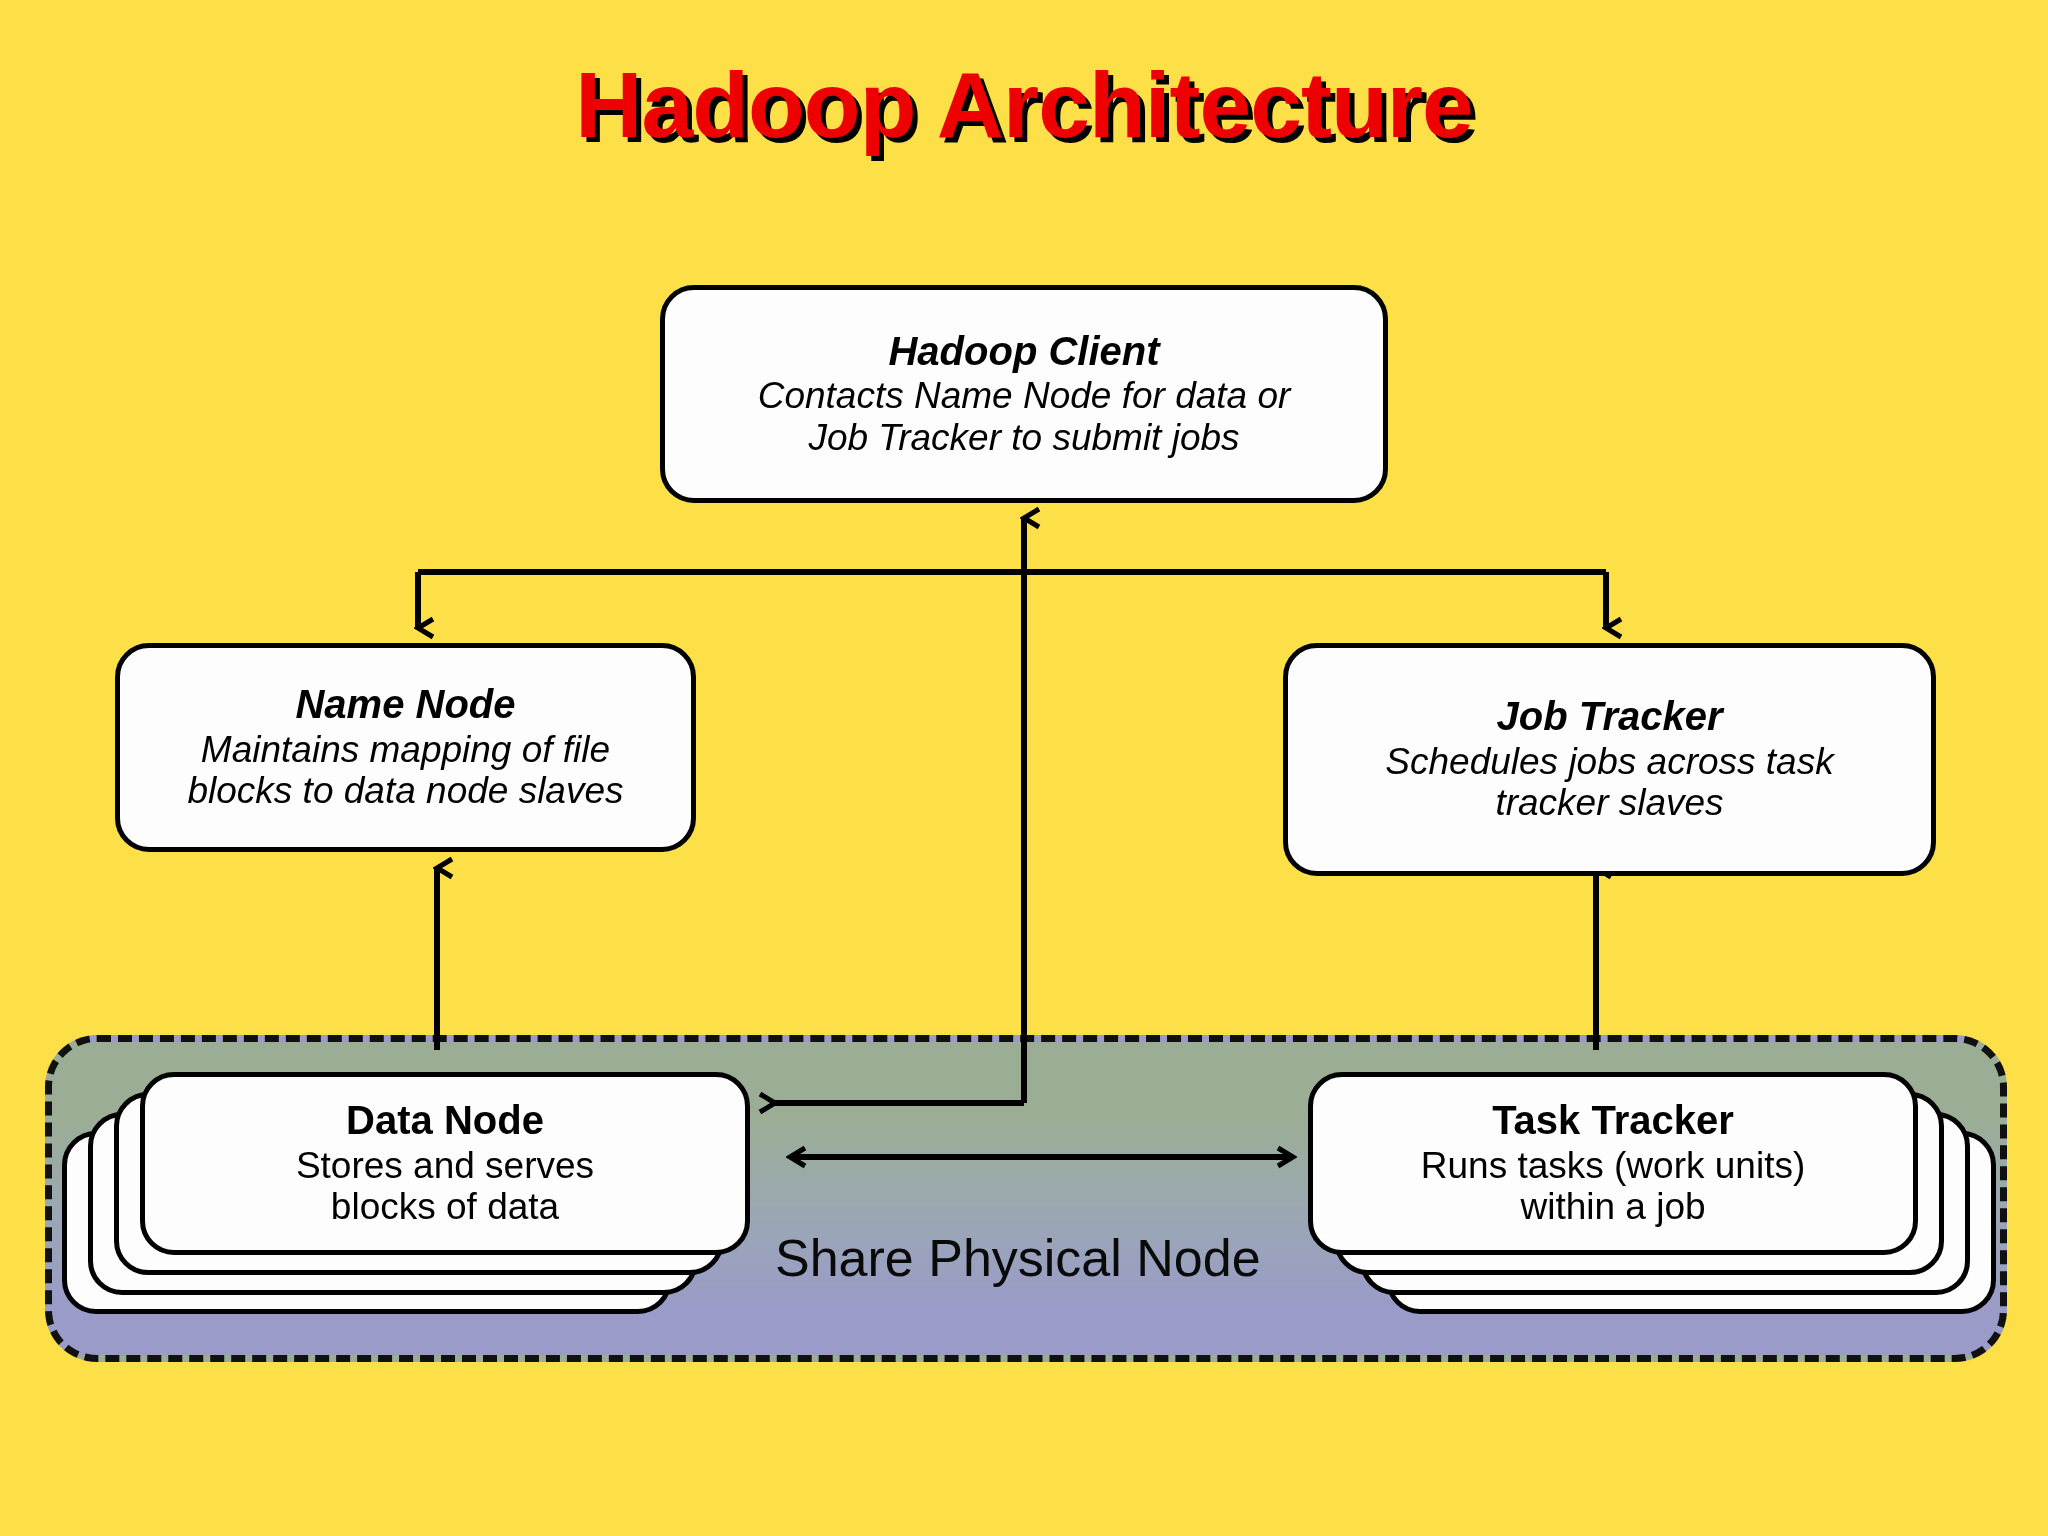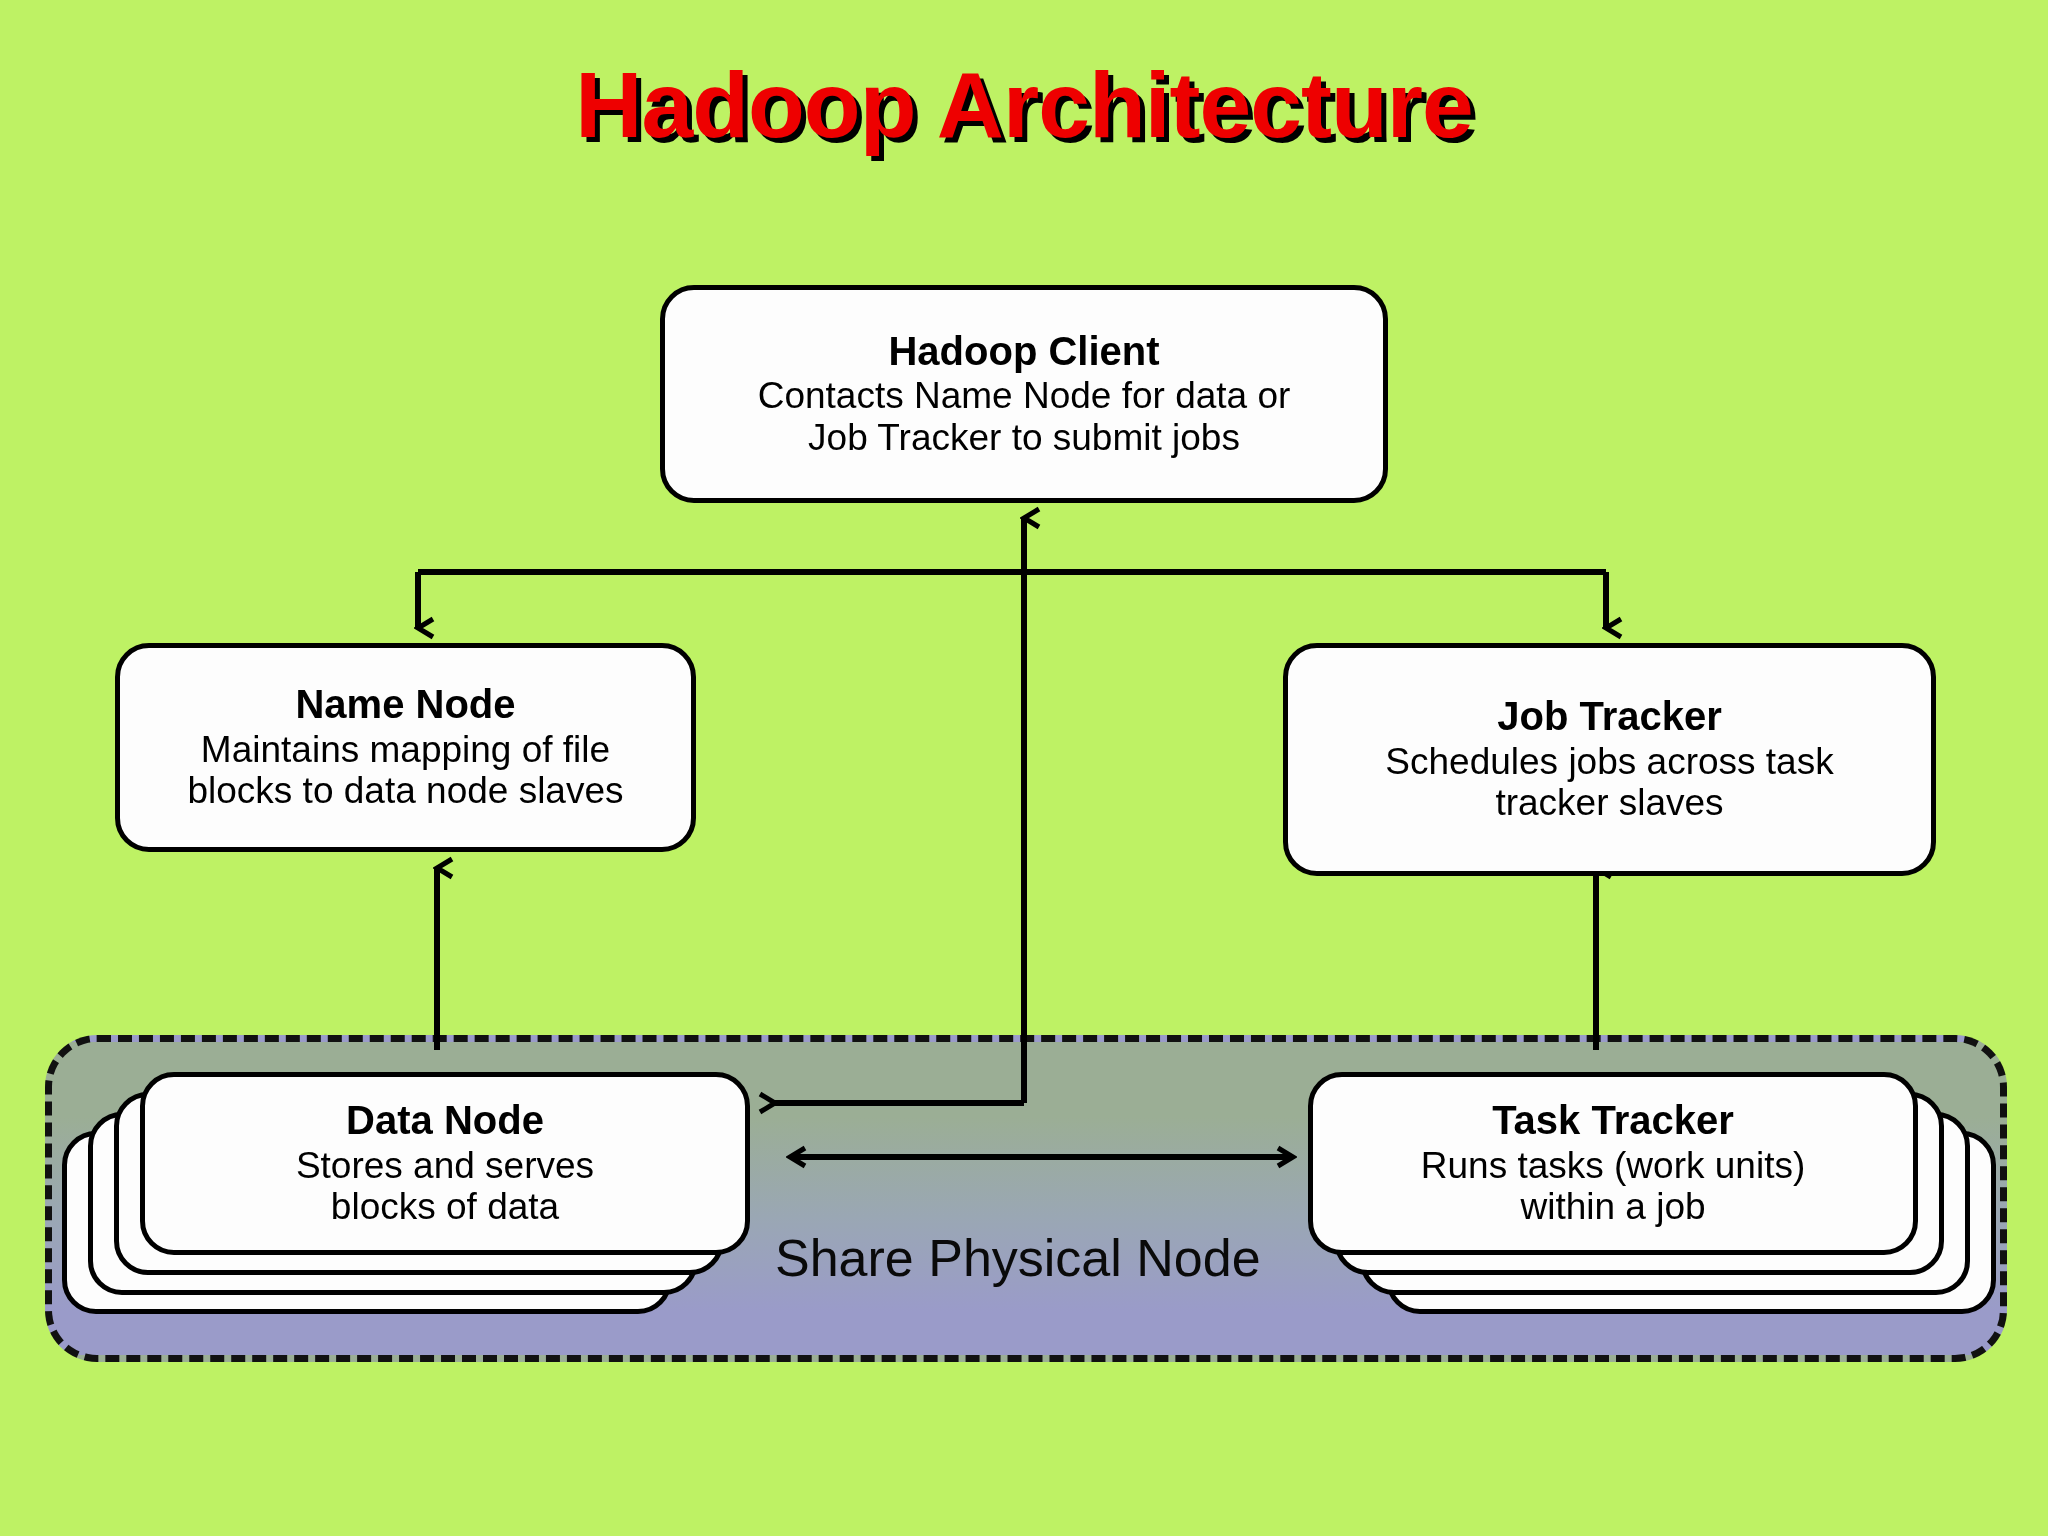--- a/index.html
+++ b/index.html
@@ -8,21 +8,21 @@
     padding: 0;
     background: #ffffff;
   }
   body {
     font-family: "Liberation Sans", sans-serif;
   }
   #stage {
     position: relative;
     width: 2048px;
     height: 1536px;
-    background: #bef264;
+    background: #fde047;
     overflow: hidden;
   }
 
   
   #title {
     position: absolute;
     left: 0;
     top: 52px;
     width: 2048px;
     text-align: center;
@@ -49,20 +49,21 @@
     box-sizing: border-box;
     background: #fdfdfd;
     border: 5px solid #000000;
     border-radius: 34px;
     display: flex;
     flex-direction: column;
     align-items: center;
     justify-content: center;
     text-align: center;
     color: #000000;
+    font-style: italic;
   }
   .node .n-title {
     font-size: 40px;
     font-weight: bold;
     line-height: 1.06;
     margin-bottom: 3px;
   }
   .node .n-desc {
     font-size: 37px;
     font-weight: normal;

